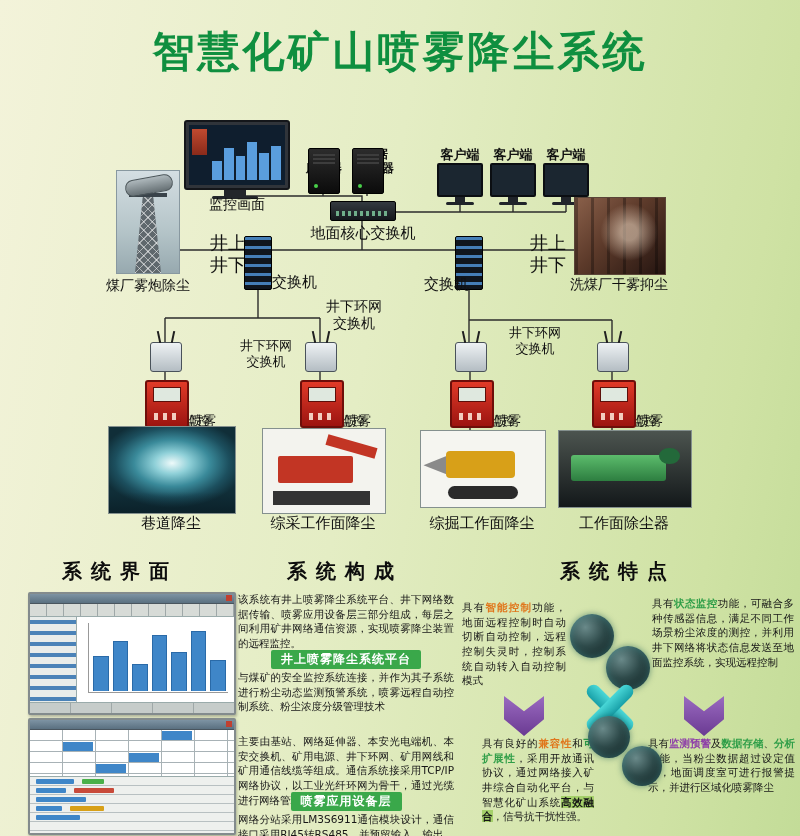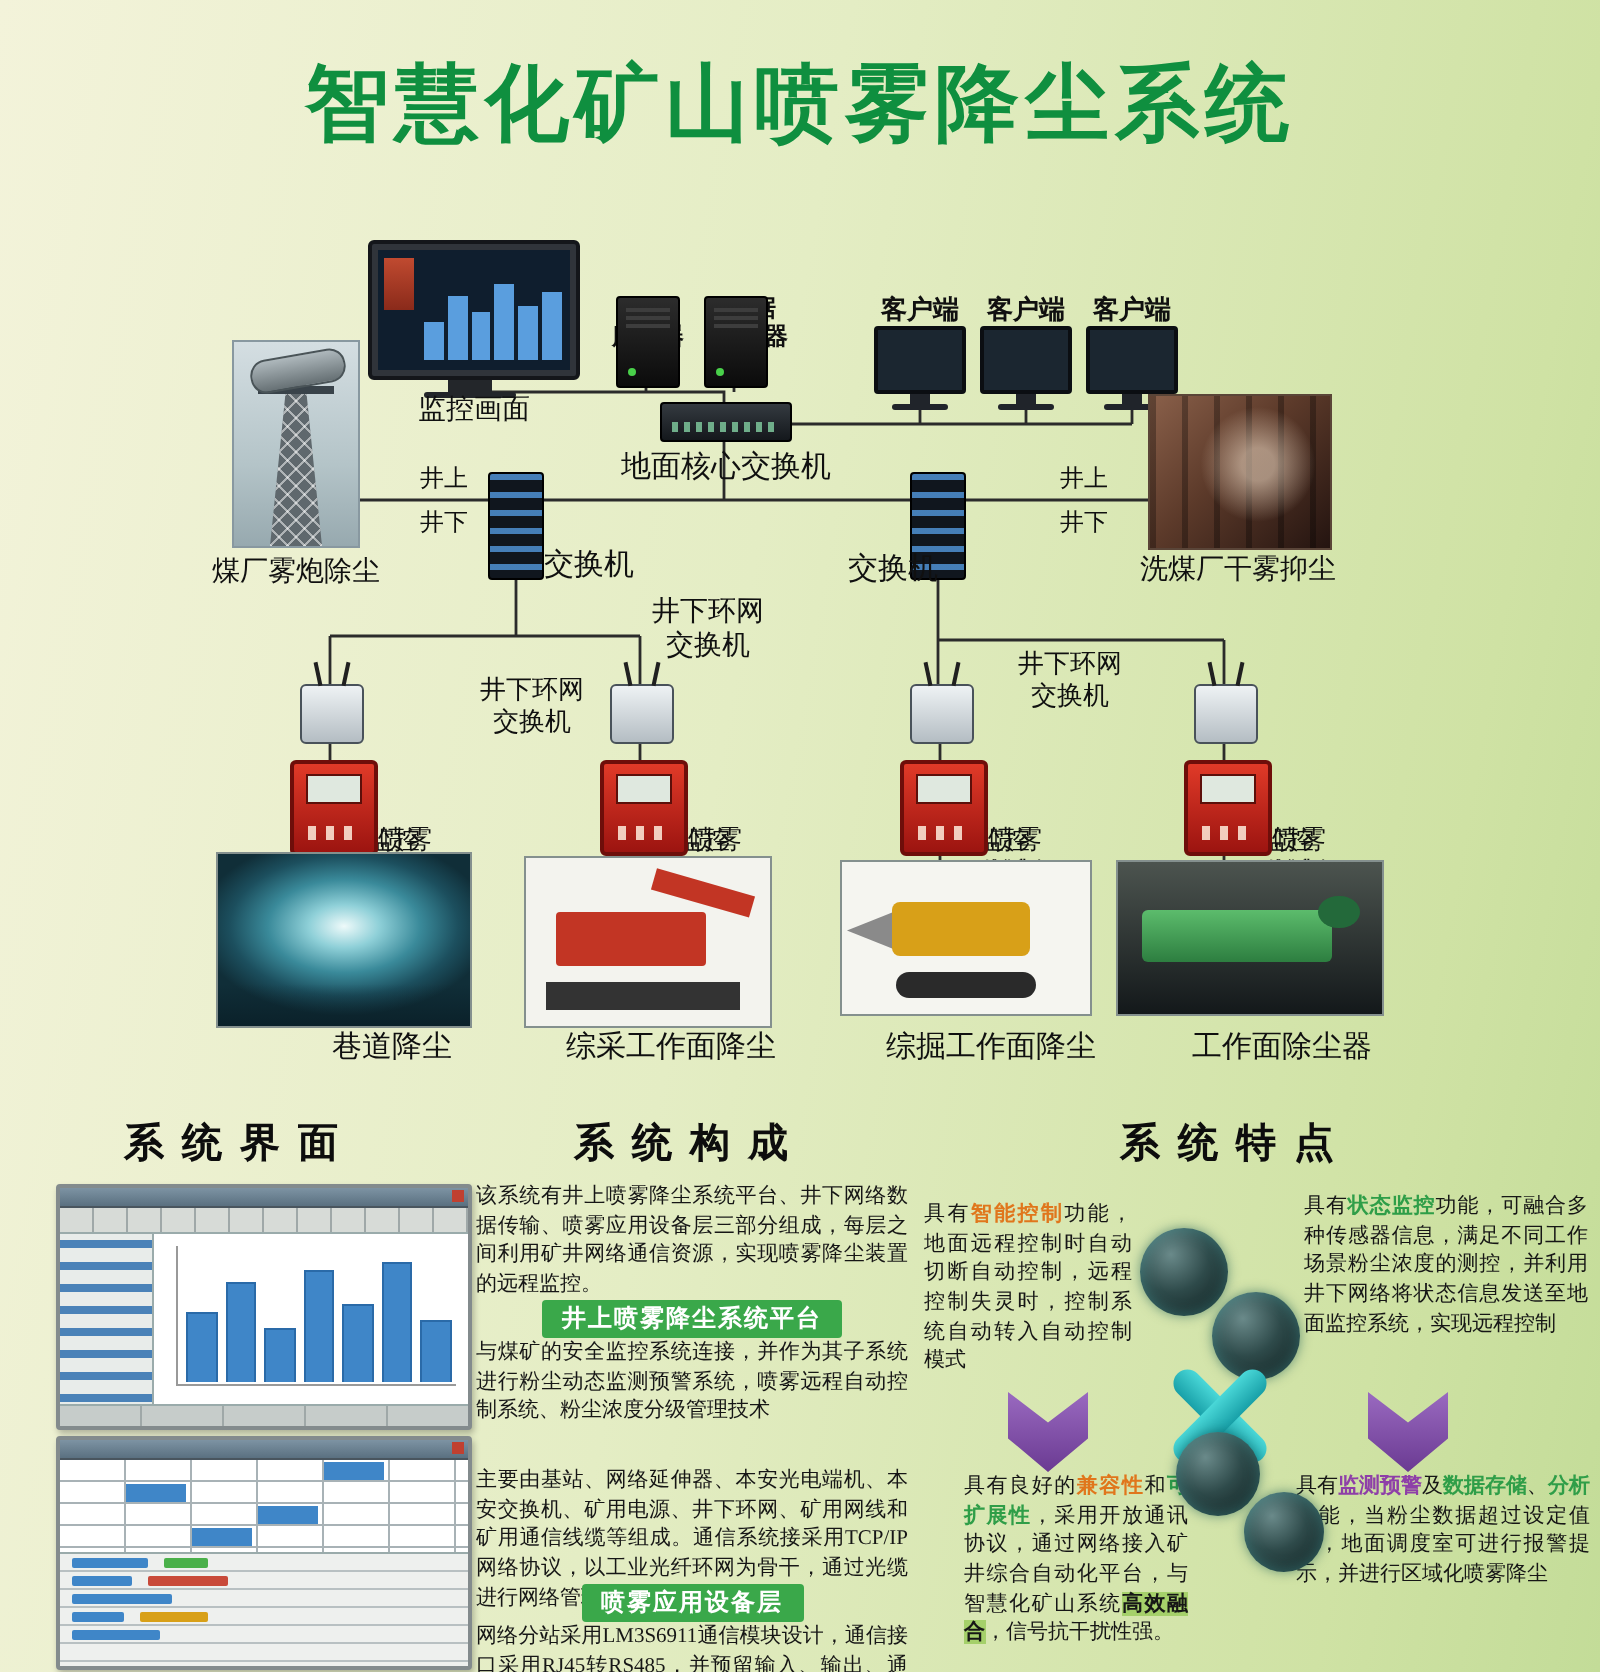--- a/index.html
+++ b/index.html
@@ -47,21 +47,21 @@
   .client .neck{width:10px; height:5px; background:#20242a; margin:0 auto;}
   .client .base{width:28px; height:3px; background:#20242a; margin:0 auto; border-radius:2px;}
   .client-1{left:437px;} .client-2{left:490px;} .client-3{left:543px;}
 
   
   .core-switch{left:330px; top:201px; width:64px; height:18px; background:linear-gradient(#343a40,#14181c); border:1px solid #000; border-radius:2px;}
   .core-switch::after{content:""; position:absolute; left:5px; right:5px; bottom:4px; height:5px;
     background:repeating-linear-gradient(90deg,#6fae8a 0 3px,transparent 3px 6px);}
   .core-lbl{left:287px; top:224px; width:152px; font-size:15px; text-align:center;}
 
-  .gnd{font-size:12px;}
+  .gnd{font-size:18px;}
   .gnd-lt{left:210px; top:231px;} .gnd-lb{left:210px; top:253px;}
   .gnd-rt{left:530px; top:231px;} .gnd-rb{left:530px; top:253px;}
 
   
   .fog-tower{left:116px; top:170px; width:62px; height:102px; overflow:hidden;
     background:linear-gradient(#d4dee2 0%,#b4c4c8 60%,#97a9af 100%); border:1px solid #8898a0;}
   .mast{position:absolute; left:18px; top:20px; width:26px; height:82px; background:#5f686d;
     clip-path:polygon(32% 0,68% 0,100% 100%,0 100%);
     background-image:repeating-linear-gradient(45deg,rgba(255,255,255,.5) 0 1px,transparent 1px 6px),
       repeating-linear-gradient(-45deg,rgba(255,255,255,.5) 0 1px,transparent 1px 6px);}
@@ -121,21 +121,21 @@
   .shearer-base{position:absolute; left:8%; bottom:9%; width:80%; height:17%; background:#333;}
   .photo-roadheader{left:420px; top:430px; width:124px; height:76px; background:#f5f5f0;}
   .rh-cutter{position:absolute; left:2%; top:32%; width:20%; height:26%; background:#8a8a8a;
     clip-path:polygon(0 50%,100% 0,100% 100%);}
   .rh-body{position:absolute; left:20%; top:26%; width:56%; height:36%; background:#d8a018; border-radius:4px;}
   .rh-track{position:absolute; left:22%; bottom:11%; width:56%; height:17%; background:#2a2a2a; border-radius:8px;}
   .photo-collector{left:558px; top:430px; width:132px; height:76px; background:linear-gradient(#4c544f,#13181a);}
   .dc-body{position:absolute; left:9%; top:32%; width:72%; height:34%; border-radius:3px;
     background:linear-gradient(#5cbc6c,#2d7e40);}
   .dc-fan{position:absolute; left:76%; top:22%; width:16%; height:22%; background:#23693a; border-radius:50%;}
-  .app-lbl{top:514px; font-size:15px; text-align:right;}
+  .app-lbl{top:514px; font-size:15px; text-align:center;}
   .app-lbl-1{left:116px; width:110px;} .app-lbl-2{left:258px; width:130px;}
   .app-lbl-3{left:416px; width:132px;} .app-lbl-4{left:562px; width:124px;}
 
   
   .sec-h{position:absolute; top:558px; width:150px; font-size:20px; font-weight:bold; letter-spacing:9px; text-align:center; color:#0d0d0d;}
   .sech-1{left:45px;} .sech-2{left:270px;} .sech-3{left:543px;}
 
   
   .win{position:absolute; background:#bcc4c2; border:2px solid #838b8d; border-radius:2px;
     box-shadow:1px 2px 3px rgba(0,0,0,.25); display:flex; flex-direction:column;}
@@ -166,21 +166,21 @@
   .chip-1{left:6px; top:2px; width:38px; background:#3f86c8;}
   .chip-2{left:52px; top:2px; width:22px; background:#4ab04a;}
   .chip-3{left:6px; top:11px; width:30px; background:#3f86c8;}
   .chip-4{left:44px; top:11px; width:40px; background:#c84a3a;}
   .chip-5{left:6px; top:20px; width:50px; background:#3f86c8;}
   .chip-6{left:6px; top:29px; width:26px; background:#3f86c8;}
   .chip-7{left:40px; top:29px; width:34px; background:#d8a018;}
   .chip-8{left:6px; top:38px; width:44px; background:#3f86c8;}
 
   
-  .body-txt{position:absolute; left:238px; width:216px; font-size:10.5px; line-height:1.4; color:#161616; text-align:justify;font-family:Liberation Serif, serif;}
+  .body-txt{position:absolute; left:238px; width:216px; font-size:10.5px; line-height:1.4; color:#161616; text-align:justify;}
   .comp-intro{top:592px;} .comp-p1{top:670px;} .comp-p2{top:734px;} .comp-p3{top:812px;}
   .pill-row{position:absolute; left:238px; width:216px; text-align:center;}
   .pr-1{top:648px;} .pr-2{top:712px;} .pr-3{top:790px;}
   .pill{display:inline-block; background:#3aa84a; color:#fff; font-size:12px; font-weight:bold;
     padding:1px 10px; border-radius:2px; letter-spacing:1px;}
 
   
   .feat{position:absolute; font-size:10.5px; line-height:1.4; color:#161616; text-align:justify;}
   .feat-1{left:462px; top:600px; width:104px;}
   .feat-2{left:652px; top:596px; width:142px;}

